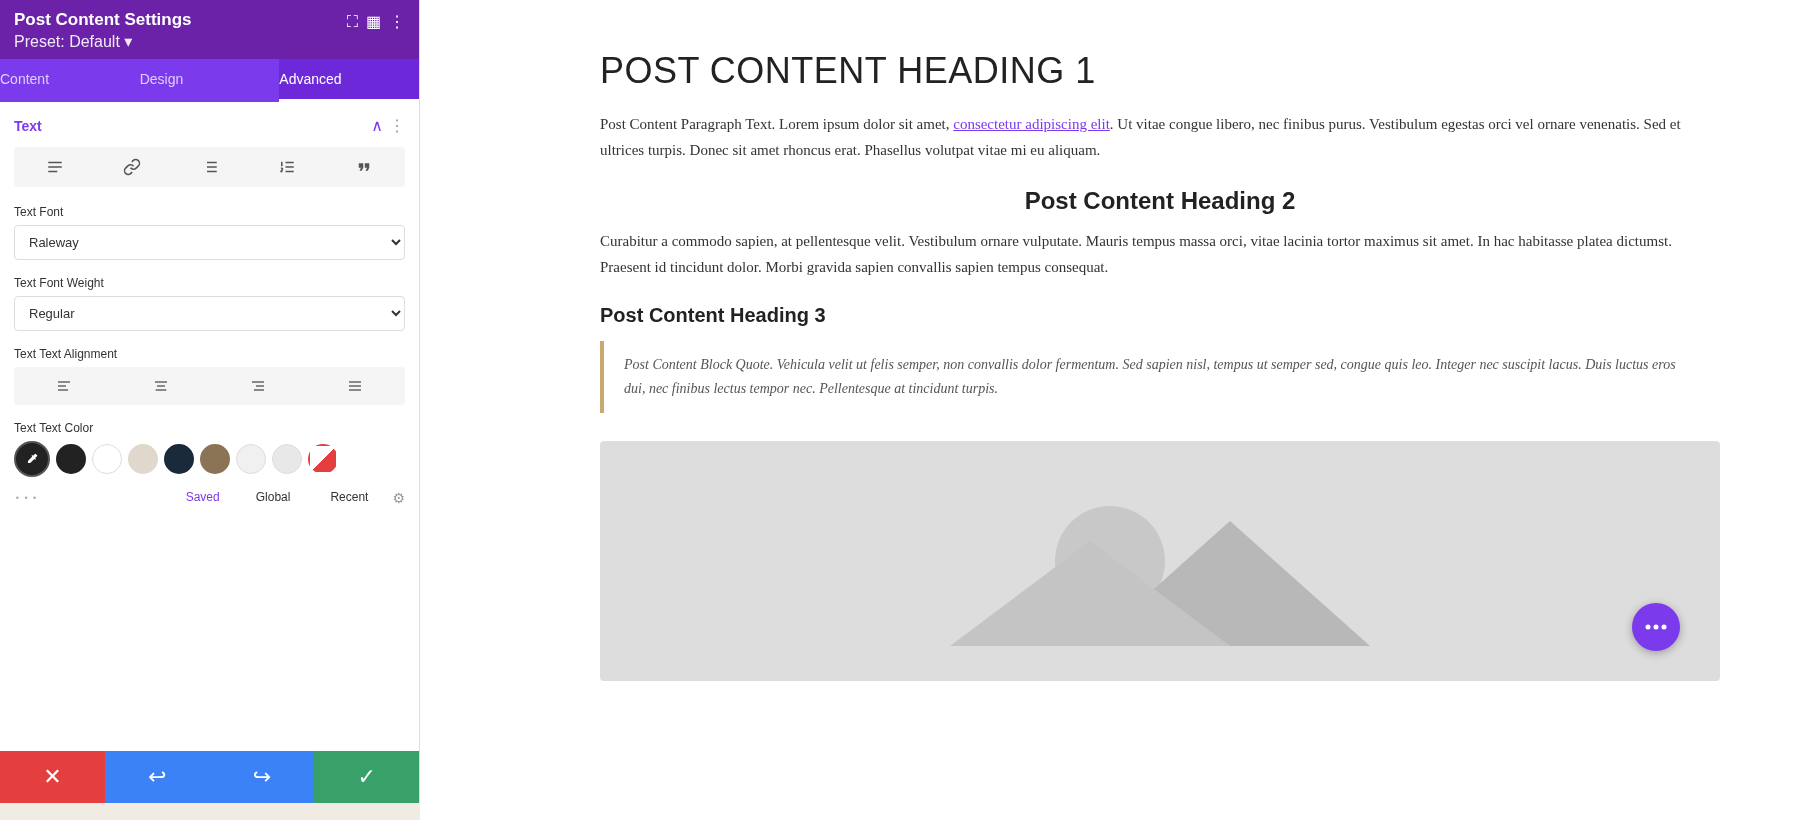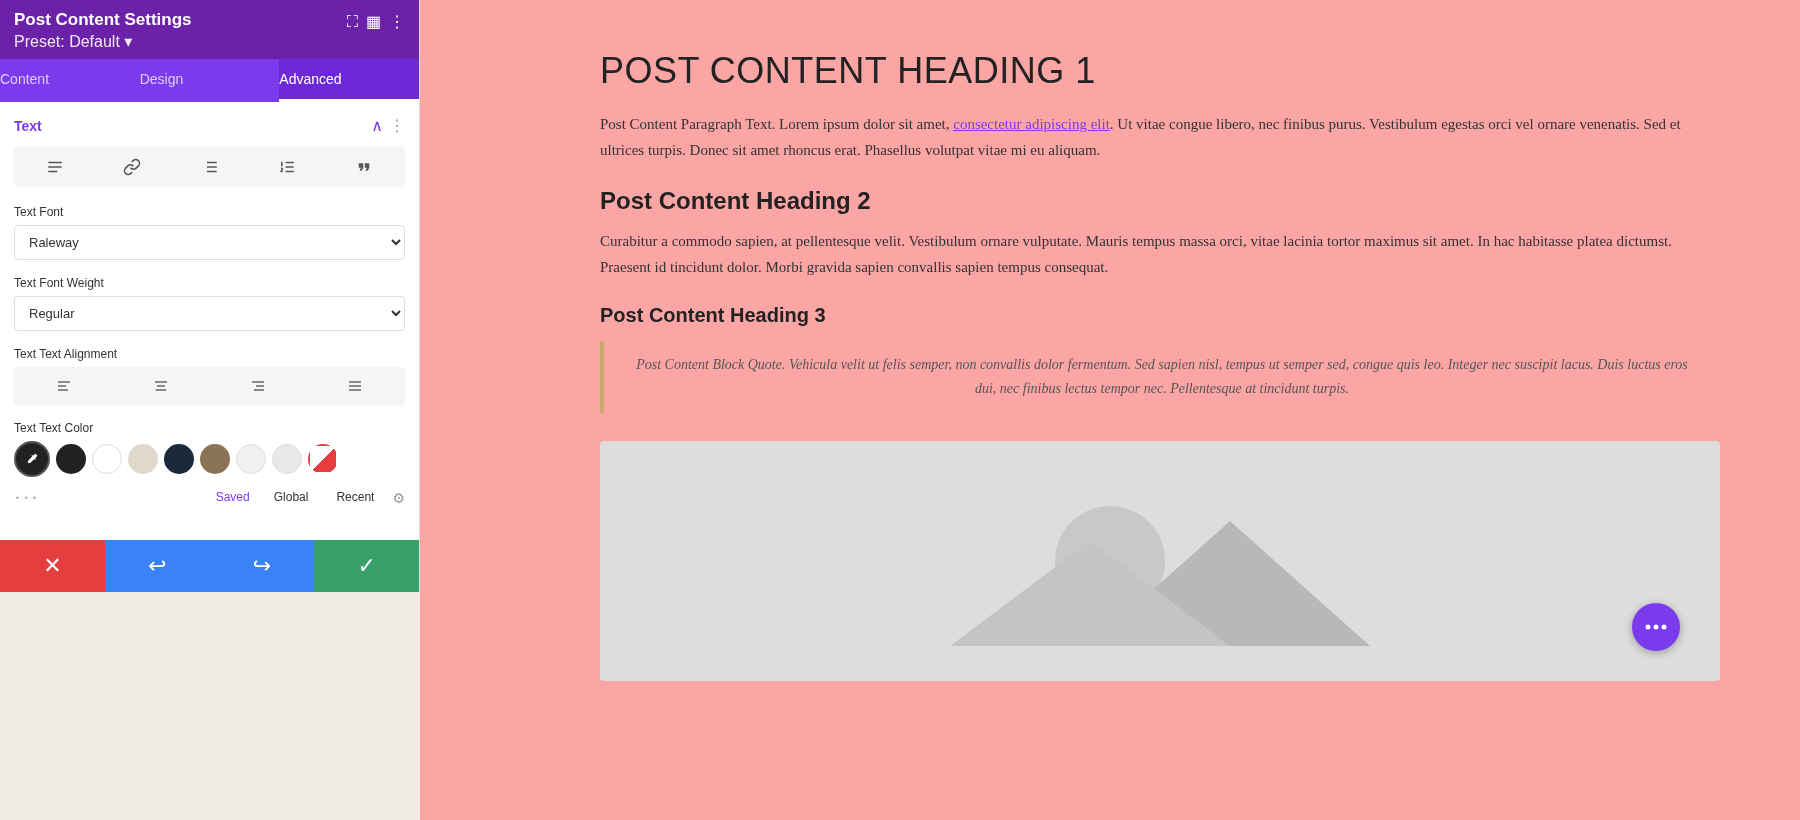--- a/index.html
+++ b/index.html
@@ -2,21 +2,21 @@
 <html><head>
   <meta charset="utf-8">
   <style>
     * { box-sizing: border-box; margin: 0; padding: 0; }
     body { font-family: 'Georgia', serif; display: flex; width: 1800px; height: 820px; overflow: hidden; background: #f0ece4; }
 
     
     #left-panel {
       width: 420px;
       min-width: 420px;
-      height: 592px;
+      height: 803px;
       background: #fff;
       display: flex;
       flex-direction: column;
       border-right: 1px solid #ddd;
       position: relative;
     }
 
     
     .panel-header {
       background: #6b21a8;
@@ -216,21 +216,21 @@
 
     
     .color-tabs-row {
       display: flex;
       align-items: center;
       justify-content: space-between;
       margin-top: 10px;
     }
     .color-tabs {
       display: flex;
-      gap: 10px;
+      gap: 16px;
     }
     .color-tab {
       font-family: sans-serif;
       font-size: 12px;
       cursor: pointer;
       color: #7c3aed;
     }
     .color-tab.separator { color: #ccc; }
     .color-dots {
       font-size: 20px;
@@ -255,21 +255,21 @@
       color: #fff;
     }
     .action-btn.cancel { background: #e53e3e; }
     .action-btn.undo { background: #3b82f6; }
     .action-btn.redo { background: #3b82f6; }
     .action-btn.save { background: #38a169; }
 
     
     #right-panel {
       flex: 1;
-      background: #fca5a5;
+      background: #ffffff;
       overflow-y: auto;
       padding: 50px 80px 40px 180px;
     }
 
     .content-heading-1 {
       font-family: sans-serif;
       font-size: 36px;
       font-weight: 400;
       color: #222;
       margin-bottom: 20px;
@@ -287,20 +287,21 @@
       color: #7c3aed;
       text-decoration: underline;
     }
 
     .content-heading-2 {
       font-family: sans-serif;
       font-size: 24px;
       font-weight: 700;
       color: #222;
       margin-bottom: 14px;
+      text-align: center;
     }
 
     .content-heading-3 {
       font-family: sans-serif;
       font-size: 20px;
       font-weight: 700;
       color: #222;
       margin-bottom: 14px;
     }
 
@@ -308,21 +309,20 @@
       border-left: 4px solid #c8a96e;
       padding: 12px 20px;
       margin-bottom: 28px;
     }
     .blockquote p {
       font-family: Georgia, serif;
       font-size: 14px;
       font-style: italic;
       color: #555;
       line-height: 1.7;
-      text-align: center;
     }
 
     
     .img-placeholder {
       width: 100%;
       height: 240px;
       background: #ddd;
       border-radius: 4px;
       display: flex;
       align-items: center;

